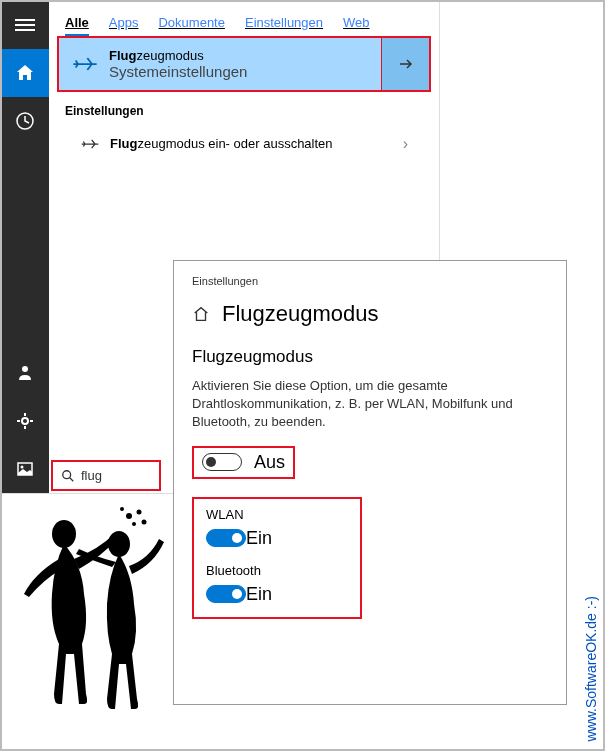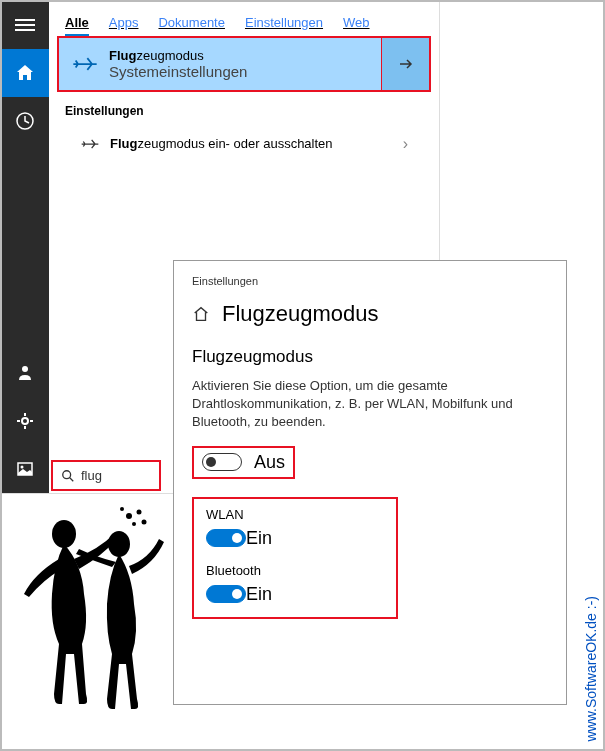--- a/index.html
+++ b/index.html
@@ -49,21 +49,21 @@
     .description { font-size: 13px; color: #333; line-height: 1.4; margin-bottom: 14px; }
     
     .toggle-row { display: flex; align-items: center; gap: 12px; margin-bottom: 18px; }
     .toggle-row.boxed { border: 2px solid #e81123; padding: 4px 8px; width: fit-content; }
     .toggle { width: 40px; height: 18px; border: 1px solid #333; border-radius: 9px; position: relative; cursor: pointer; }
     .toggle .knob { position: absolute; width: 10px; height: 10px; border-radius: 50%; background: #333; top: 3px; left: 3px; }
     .toggle.on { background: #0078d4; border-color: #0078d4; }
     .toggle.on .knob { background: #fff; left: auto; right: 3px; }
     .toggle-label { font-size: 18px; }
     
-    .wireless-box { border: 2px solid #e81123; padding: 8px 12px; width: 206px; }
+    .wireless-box { border: 2px solid #e81123; padding: 8px 12px; width: 170px; }
     .device-label { font-size: 13px; margin-bottom: 6px; }
     .device-toggle-row { display: flex; align-items: center; margin-bottom: 14px; }
     .device-toggle-row:last-child { margin-bottom: 4px; }
     
     .watermark { position: absolute; right: 6px; bottom: 10px; color: #0050c0; font-size: 14px; writing-mode: vertical-rl; transform: rotate(180deg); font-family: sans-serif; }
     
     .silhouette { position: absolute; left: 4px; top: 504px; width: 170px; height: 210px; }
     .silhouette svg { width: 100%; height: 100%; }
     
     .outer-border { position: absolute; inset: 0; border: 2px solid #bbb; pointer-events: none; }

